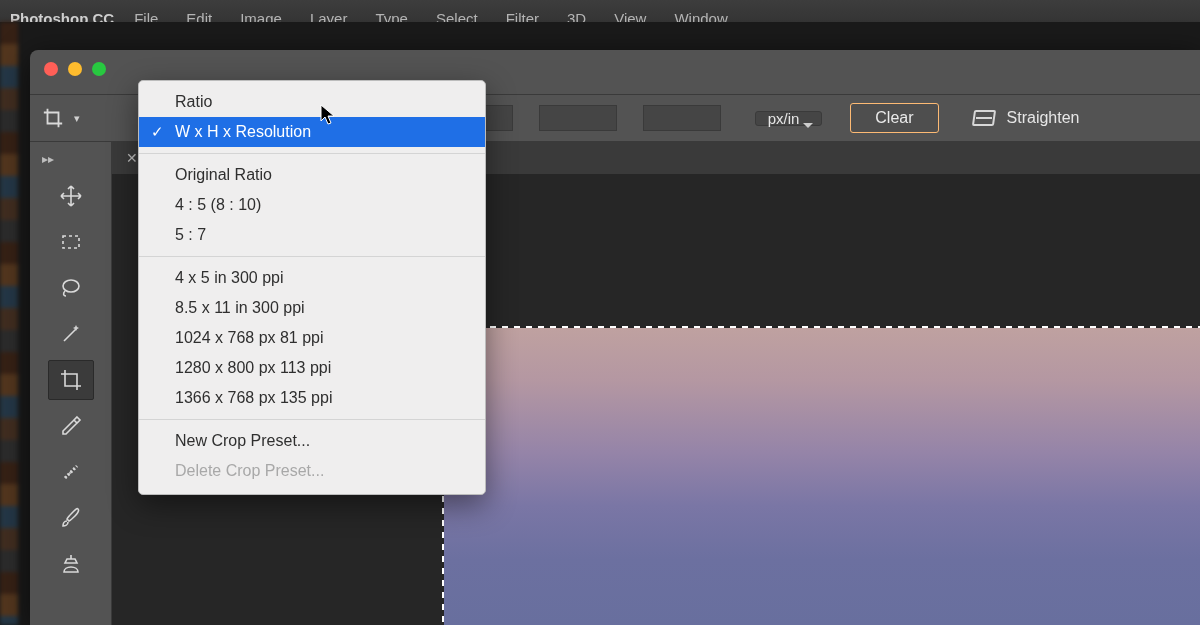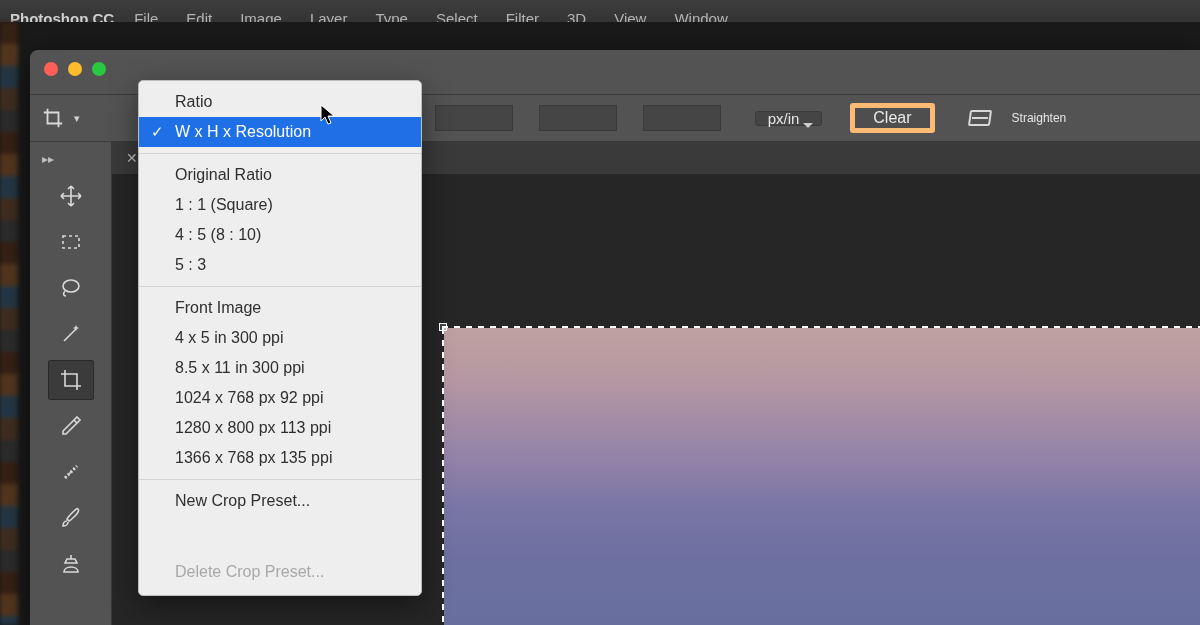--- a/index.html
+++ b/index.html
@@ -28,22 +28,22 @@
 
   
   .optbar { position:absolute; top:44px; left:0; right:0; height:48px; background:#535353; border-top:1px solid #3a3a3a; border-bottom:1px solid #3a3a3a; display:flex; align-items:center; padding:0 10px 0 8px; gap:14px;}
   .crop-tool-ico { width:30px; height:30px; display:flex; align-items:center; justify-content:center;}
   .crop-svg { width:22px; height:22px; }
   .chev { color:#d0d0d0; font-size:11px; margin-left:-8px;}
   .swap { color:#e6e6e6; font-size:18px; margin-left:300px;}
   .field { width:78px; height:26px; border:1px solid #3a3a3a; background:#454545; margin-left:12px;}
   .unit { margin-left:20px; height:15px; border:1px solid #3a3a3a; background:#454545; color:#e6e6e6; font-size:15px; padding:0 22px 0 12px; display:flex; align-items:center; position:relative; border-radius:3px;}
   .unit::after{content:""; position:absolute; right:8px; top:11px; border:5px solid transparent; border-top-color:#ccc;}
-  .clearbtn { margin-left:14px; height:30px; padding:0 18px; border:5px solid #fdba74; background:#4e4e4e; color:#eaeaea; font-size:16px; border-radius:3px; display:flex; align-items:center;}
-  .straighten { margin-left:20px; display:flex; align-items:center; gap:21px; color:#e6e6e6; font-size:12px;}
+  .clearbtn { margin-left:14px; height:30px; padding:0 24px; border:1px solid #fdba74; background:#4e4e4e; color:#eaeaea; font-size:16px; border-radius:3px; display:flex; align-items:center;}
+  .straighten { margin-left:20px; display:flex; align-items:center; gap:12px; color:#e6e6e6; font-size:16px;}
   .straighten .ico { width:22px; height:16px; position:relative;}
   .straighten .ico::before{content:""; position:absolute; inset:0; border:2px solid #d8d8d8; border-radius:2px; transform:skewX(-8deg);}
   .straighten .ico::after{content:""; position:absolute; left:3px; right:3px; top:7px; height:2px; background:#d8d8d8;}
 
   
   .tabbar { position:absolute; top:92px; left:82px; right:0; height:32px; background:#3a3a3a; display:flex; align-items:center; padding-left:14px; color:#dcdcdc; font-size:15px;}
   .tabbar .close { color:#bfbfbf; margin-right:10px; font-size:14px;}
 
   
   .toolpanel { position:absolute; top:92px; left:0; width:82px; bottom:0; background:#535353; border-right:1px solid #3a3a3a; padding-top:6px;}
@@ -58,26 +58,26 @@
   .image { position:absolute; top:154px; left:332px; right:0; bottom:0;
     background: linear-gradient(180deg,#bfa1a0 0%, #b497a2 18%, #9584a8 42%, #7a76a5 60%, #6c70a0 78%, #686f9e 100%);}
   
   .sel-border { position:absolute; top:152px; left:330px; right:0; height:2px;
     background: repeating-linear-gradient(90deg,#fff 0 6px, transparent 6px 12px);}
   .sel-border.v { top:152px; left:330px; width:2px; height:500px;
     background: repeating-linear-gradient(0deg,#fff 0 6px, transparent 6px 12px);}
   .handle { position:absolute; top:149px; left:327px; width:8px; height:8px; border:1px solid #fff; background:rgba(255,255,255,0.15);}
 
   
-  .dropdown { position:absolute; top:30px; left:108px; width:284px; background:#efeeee; border:1px solid #bcbcbc; border-radius:5px; box-shadow:0 10px 30px rgba(0,0,0,0.45); padding:6px 0 8px; font-size:16px; color:#2f2f2f; z-index:50;}
+  .dropdown { position:absolute; top:30px; left:108px; width:348px; background:#efeeee; border:1px solid #bcbcbc; border-radius:5px; box-shadow:0 10px 30px rgba(0,0,0,0.45); padding:6px 0 8px; font-size:16px; color:#2f2f2f; z-index:50;}
   .dropdown .item { padding:4px 20px 4px 36px; position:relative; line-height:22px;}
   .dropdown .sep { height:1px; background:#d4d4d4; margin:6px 0;}
   .dropdown .item.sel { background:#1f6fe6; color:#fff;}
   .dropdown .item.sel::before { content:"✓"; position:absolute; left:12px; top:4px; font-size:15px;}
-  .dropdown .item.disabled { color:#a8a8a8;margin-top:41px;}
+  .dropdown .item.disabled { color:#a8a8a8;}
   .cursor { position:absolute; top:54px; left:290px; z-index:60;}
   .cursor svg{width:18px;height:22px;}
 </style>
 </head>
 <body>
 
 <div class="menubar">
   <span class="appname">Photoshop CC</span>
   <span class="mi">File</span>
   <span class="mi">Edit</span>
@@ -184,28 +184,26 @@
       <div class="sel-border"></div>
       <div class="sel-border v"></div>
       <div class="handle"></div>
     </div>
 
     <div class="dropdown">
       <div class="item">Ratio</div>
       <div class="item sel">W x H x Resolution</div>
       <div class="sep"></div>
       <div class="item">Original Ratio</div>
-      <div class="item">1 : 1 (Square)</div>
       <div class="item">4 : 5 (8 : 10)</div>
-      <div class="item">5 : 3</div>
+      <div class="item">5 : 7</div>
       <div class="sep"></div>
-      <div class="item">Front Image</div>
       <div class="item">4 x 5 in 300 ppi</div>
       <div class="item">8.5 x 11 in 300 ppi</div>
-      <div class="item">1024 x 768 px 92 ppi</div>
+      <div class="item">1024 x 768 px 81 ppi</div>
       <div class="item">1280 x 800 px 113 ppi</div>
       <div class="item">1366 x 768 px 135 ppi</div>
       <div class="sep"></div>
       <div class="item">New Crop Preset...</div>
       <div class="item disabled">Delete Crop Preset...</div>
     </div>
 
     <div class="cursor">
       <svg viewBox="0 0 18 22">
           <path d="M1 1l0 16 4-4 3 7 3-1-3-7 6 0z" fill="#000" stroke="#fff" stroke-width="1"></path>

